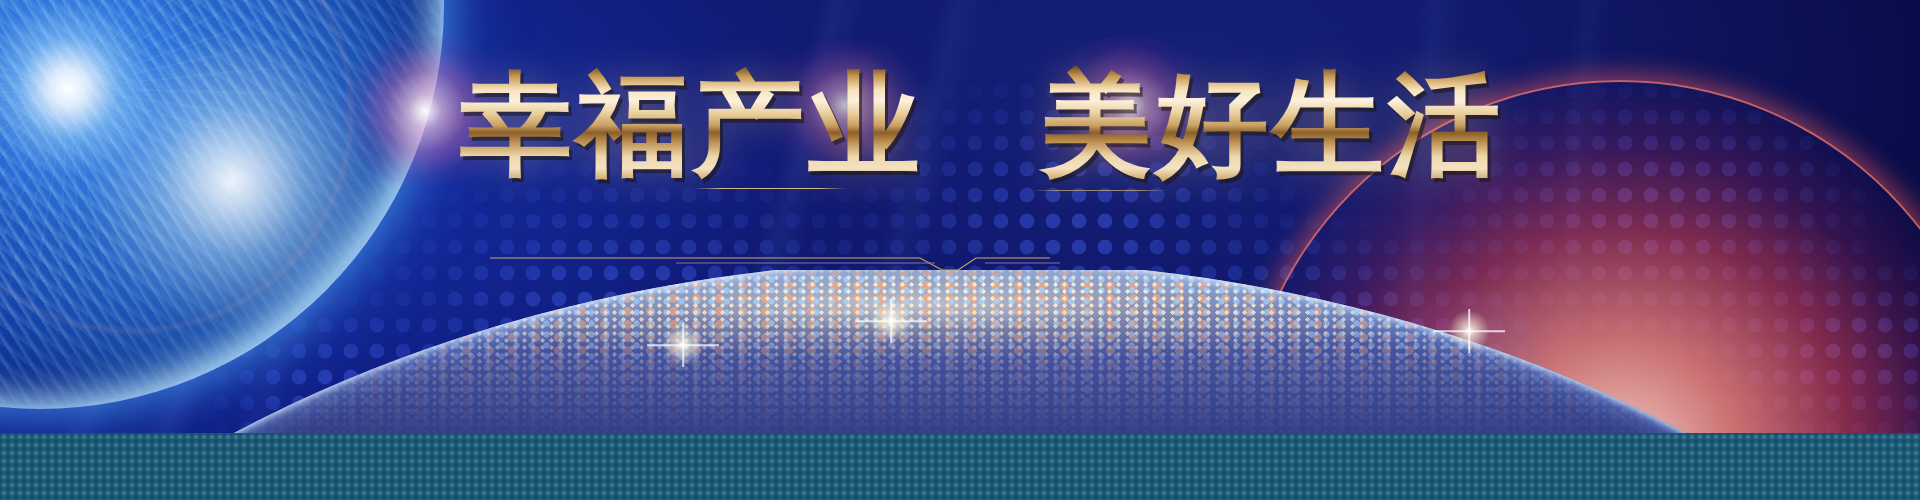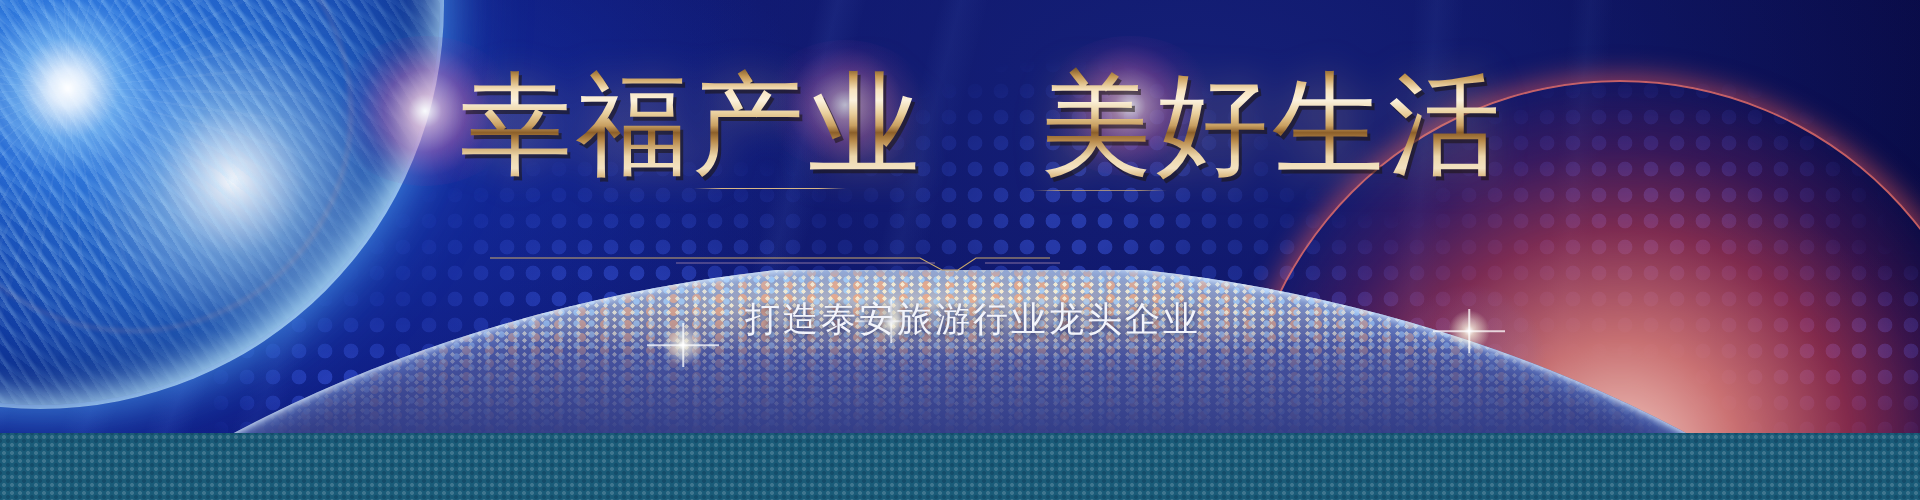--- a/index.html
+++ b/index.html
@@ -163,21 +163,21 @@
   .title-glow{
     position:absolute; border-radius:50%; pointer-events:none;
     background:radial-gradient(circle, rgba(255,255,255,.95) 0%, rgba(255,190,215,.62) 14%, rgba(216,96,170,.38) 34%, rgba(140,50,150,.14) 54%, rgba(90,40,140,0) 72%);
   }
   .g1{ left:330px; top:36px;  width:190px; height:150px; }
   .g2{ left:760px; top:40px;  width:170px; height:130px; opacity:.72; }
   .g3{ left:1040px; top:36px; width:180px; height:140px; opacity:.82; }
 
   .title{
     position:absolute; left:0; top:66px; width:1920px; text-align:center;
-    font-size:112px; line-height:1.06; font-weight:normal; letter-spacing:4px;
+    font-size:112px; line-height:1.06; font-weight:bold; letter-spacing:4px;
     white-space:pre; padding-left:44px;
     background:linear-gradient(180deg,
       #6d4a21 0%, #c79a55 9%, #f7e3bd 20%, #fbf1dc 29%,
       #e9cf9c 40%, #c9a062 50%, #8c5f2a 56%,
       #b98b4c 63%, #edd7ab 76%, #f3e2c2 86%, #cfa767 96%, #7d5526 100%);
     -webkit-background-clip:text; background-clip:text;
     color:transparent; -webkit-text-fill-color:transparent;
     filter:drop-shadow(3px 4px 0 rgba(28,20,12,.55)) drop-shadow(0 0 18px rgba(255,205,140,.28));
   }
   .title-underline{
@@ -259,20 +259,19 @@
       <svg viewBox="0 0 580 24" preserveAspectRatio="none" aria-hidden="true">
         <g fill="none" stroke="#c9a86a" stroke-width="1.1">
           <path d="M10 8 H440 L462 20 H478 L496 8 H570"></path>
         </g>
         <g fill="none" stroke="#9a7fa8" stroke-width="1.1" opacity="0.85">
           <path d="M196 13 H455 M505 13 H580"></path>
         </g>
       </svg>
     </div>
 
-    <div class="subtitle">打造泰安旅游行业龙头企业</div>
   </div>
 
   <div class="bottom-bar">
     <div class="bottom-bar-tex"></div>
   </div>
 
 </div>
 
 </body></html>

